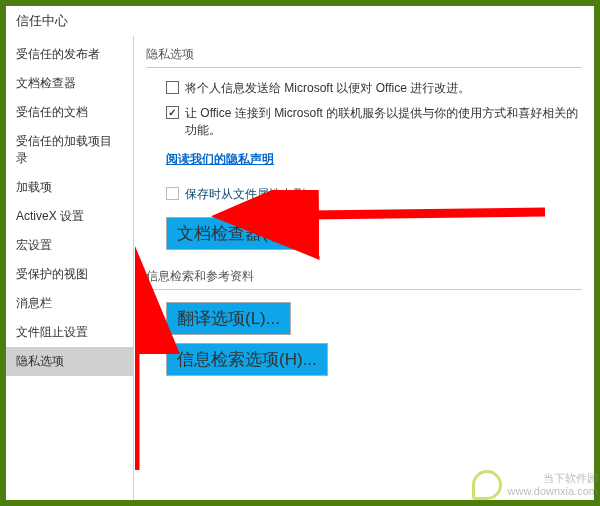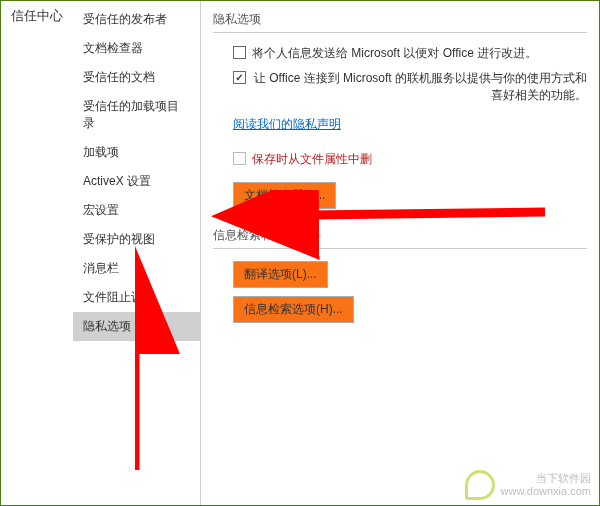--- a/index.html
+++ b/index.html
@@ -1,36 +1,36 @@
 <!DOCTYPE html>
 <html><head>
 <meta charset="utf-8">
 <style>
   * { margin: 0; padding: 0; box-sizing: border-box; }
   body { font-family: "Microsoft YaHei", sans-serif; font-size: 12px; color: #333; background: #fff; width: 600px; height: 506px; overflow: hidden; position: relative; }
-  .window { width: 600px; height: 506px; display: flex; flex-direction: row; border: 1px solid #4d7c0f; }
+  .window { width: 600px; height: 506px; display: flex; flex-direction: column; border: 6px solid #4d7c0f; }
   .title-bar { padding: 6px 10px; font-size: 13px; background: #fff; }
   .body { display: flex; flex: 1; overflow: hidden; }
   .sidebar { width: 128px; border-right: 1px solid #d0d0d0; background: #fff; padding-top: 4px; }
   .sidebar-item { padding: 6px 10px; cursor: pointer; font-size: 12px; color: #333; }
   .sidebar-item.selected { background: #d0d0d0; }
   .main { flex: 1; padding: 10px 12px; background: #fff; overflow: hidden; position: relative; }
   .section { margin-bottom: 18px; }
   .section-title { font-size: 12px; color: #555; padding-bottom: 4px; border-bottom: 1px solid #ccc; margin-bottom: 12px; }
   .check-row { display: flex; align-items: flex-start; gap: 6px; margin-bottom: 8px; padding-left: 20px; }
   .checkbox { width: 13px; height: 13px; border: 1px solid #666; display: inline-flex; align-items: center; justify-content: center; font-size: 10px; line-height: 1; flex-shrink: 0; margin-top: 1px; }
   .checkbox.checked::after { content: "✓"; font-weight: bold; }
   .checkbox.disabled { border-color: #bbb; color: #bbb; }
-  .check-label { font-size: 12px; text-align: right; }
-  .check-label.disabled { color: #b91c1c; }
-  .link { color: #0066cc; text-decoration: underline; padding-left: 20px; display: inline-block; margin-top: 4px; cursor: pointer; }
-  .btn { border: 1px solid #adadad; background: #f97316; padding: 4px 10px; font-size: 12px; cursor: pointer; display: inline-block; margin-left: 20px; }
+  .check-label { font-size: 12px; }
+  .check-label.disabled { color: #0c4a6e; }
+  .link { color: #0066cc; text-decoration: underline; padding-left: 20px; display: inline-block; margin-top: 4px; cursor: pointer; font-weight: bold; }
+  .btn { border: 1px solid #adadad; background: #0ea5e9; padding: 4px 10px; font-size: 17px; cursor: pointer; display: inline-block; margin-left: 20px; }
   .btn-stack .btn { display: block; margin-bottom: 8px; width: fit-content; }
   .arrow-svg { position: absolute; left: 135px; top: 190px; pointer-events: none; }
-  .watermark { position: absolute; right: 9px; bottom: 6px; opacity: 0.55; display: flex; align-items: center; gap: 6px; }
+  .watermark { position: absolute; right: 2px; bottom: 6px; opacity: 0.55; display: flex; align-items: center; gap: 6px; }
   .watermark-text { font-size: 11px; color: #888; text-align: right; line-height: 1.2; }
   .watermark-icon { width: 30px; height: 30px; border: 3px solid #a8c800; border-radius: 50% 50% 50% 10%; position: relative; }
 </style>
 </head>
 <body>
 
 <div class="window">
   <div class="title-bar">信任中心</div>
   <div class="body">
 

